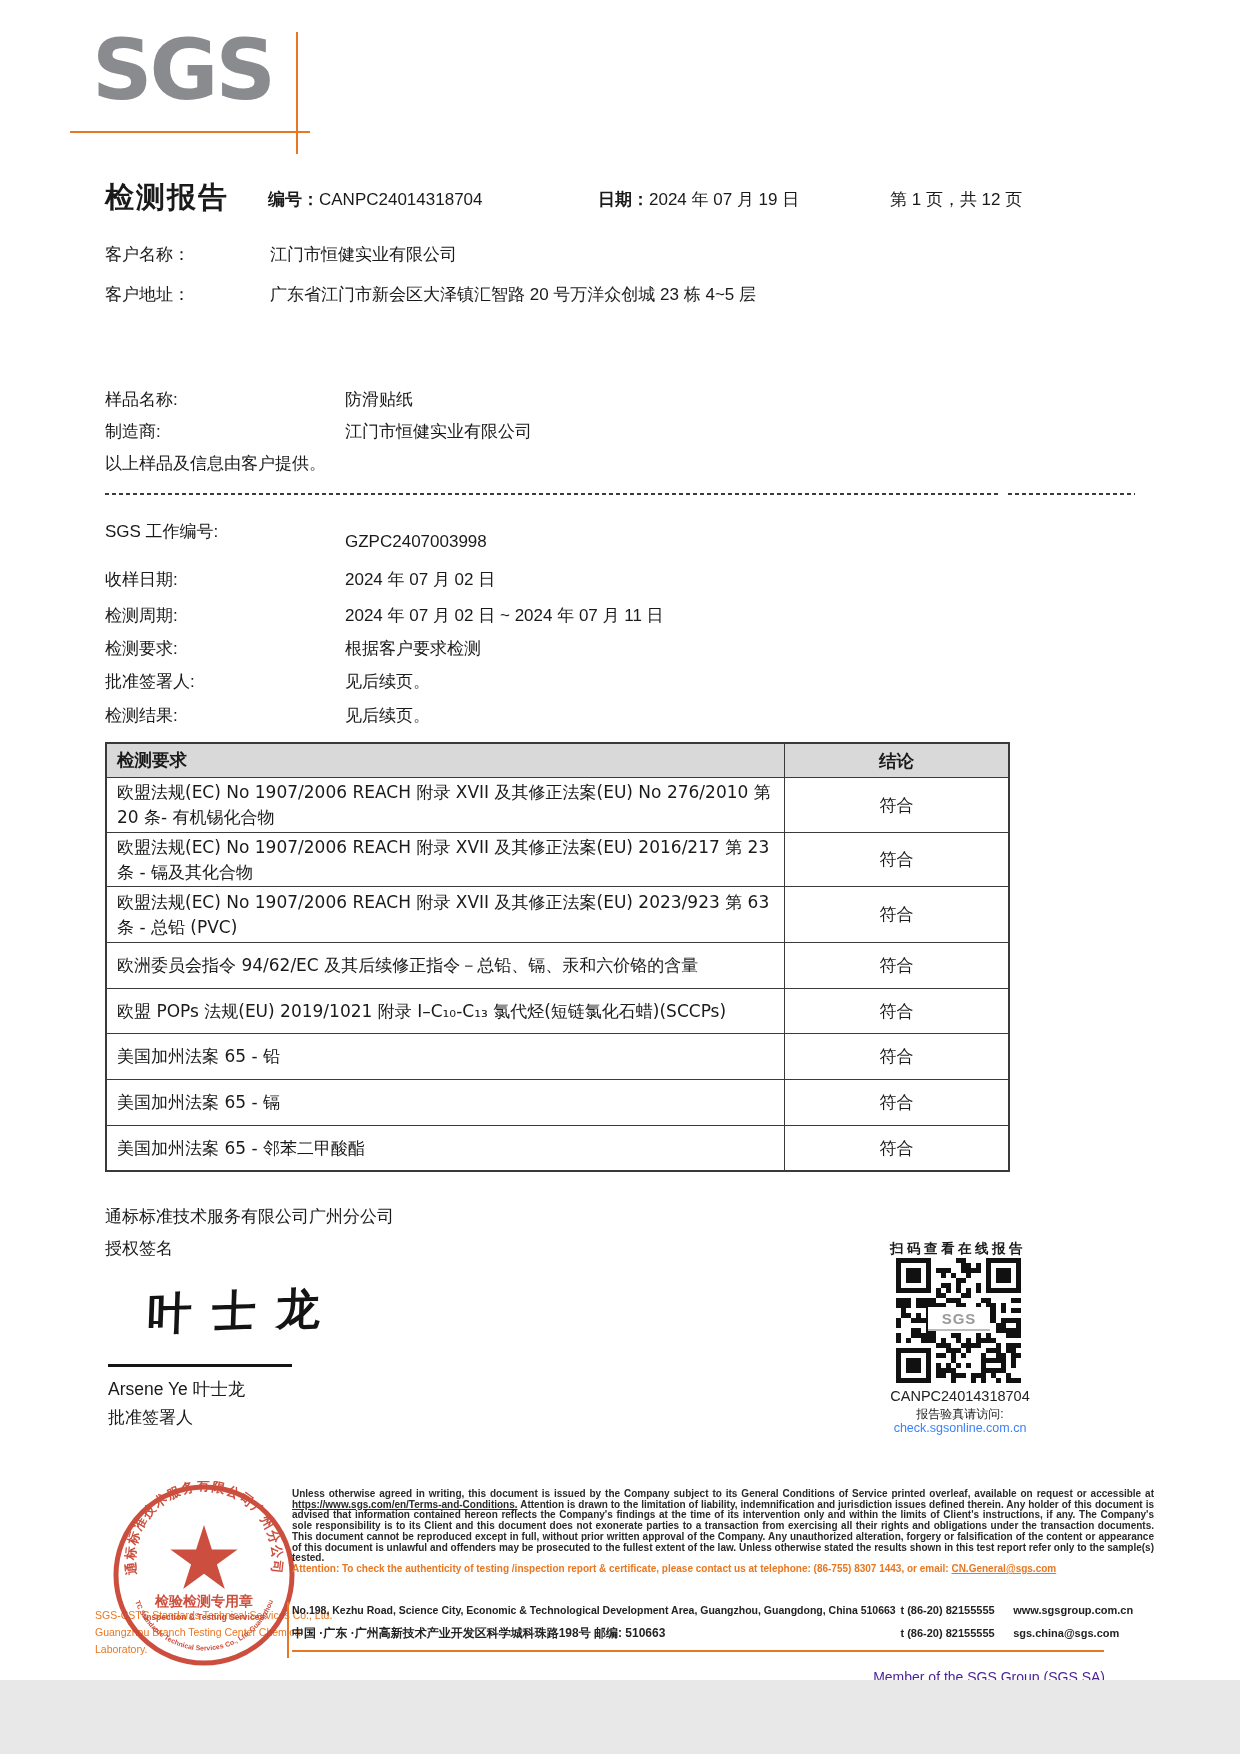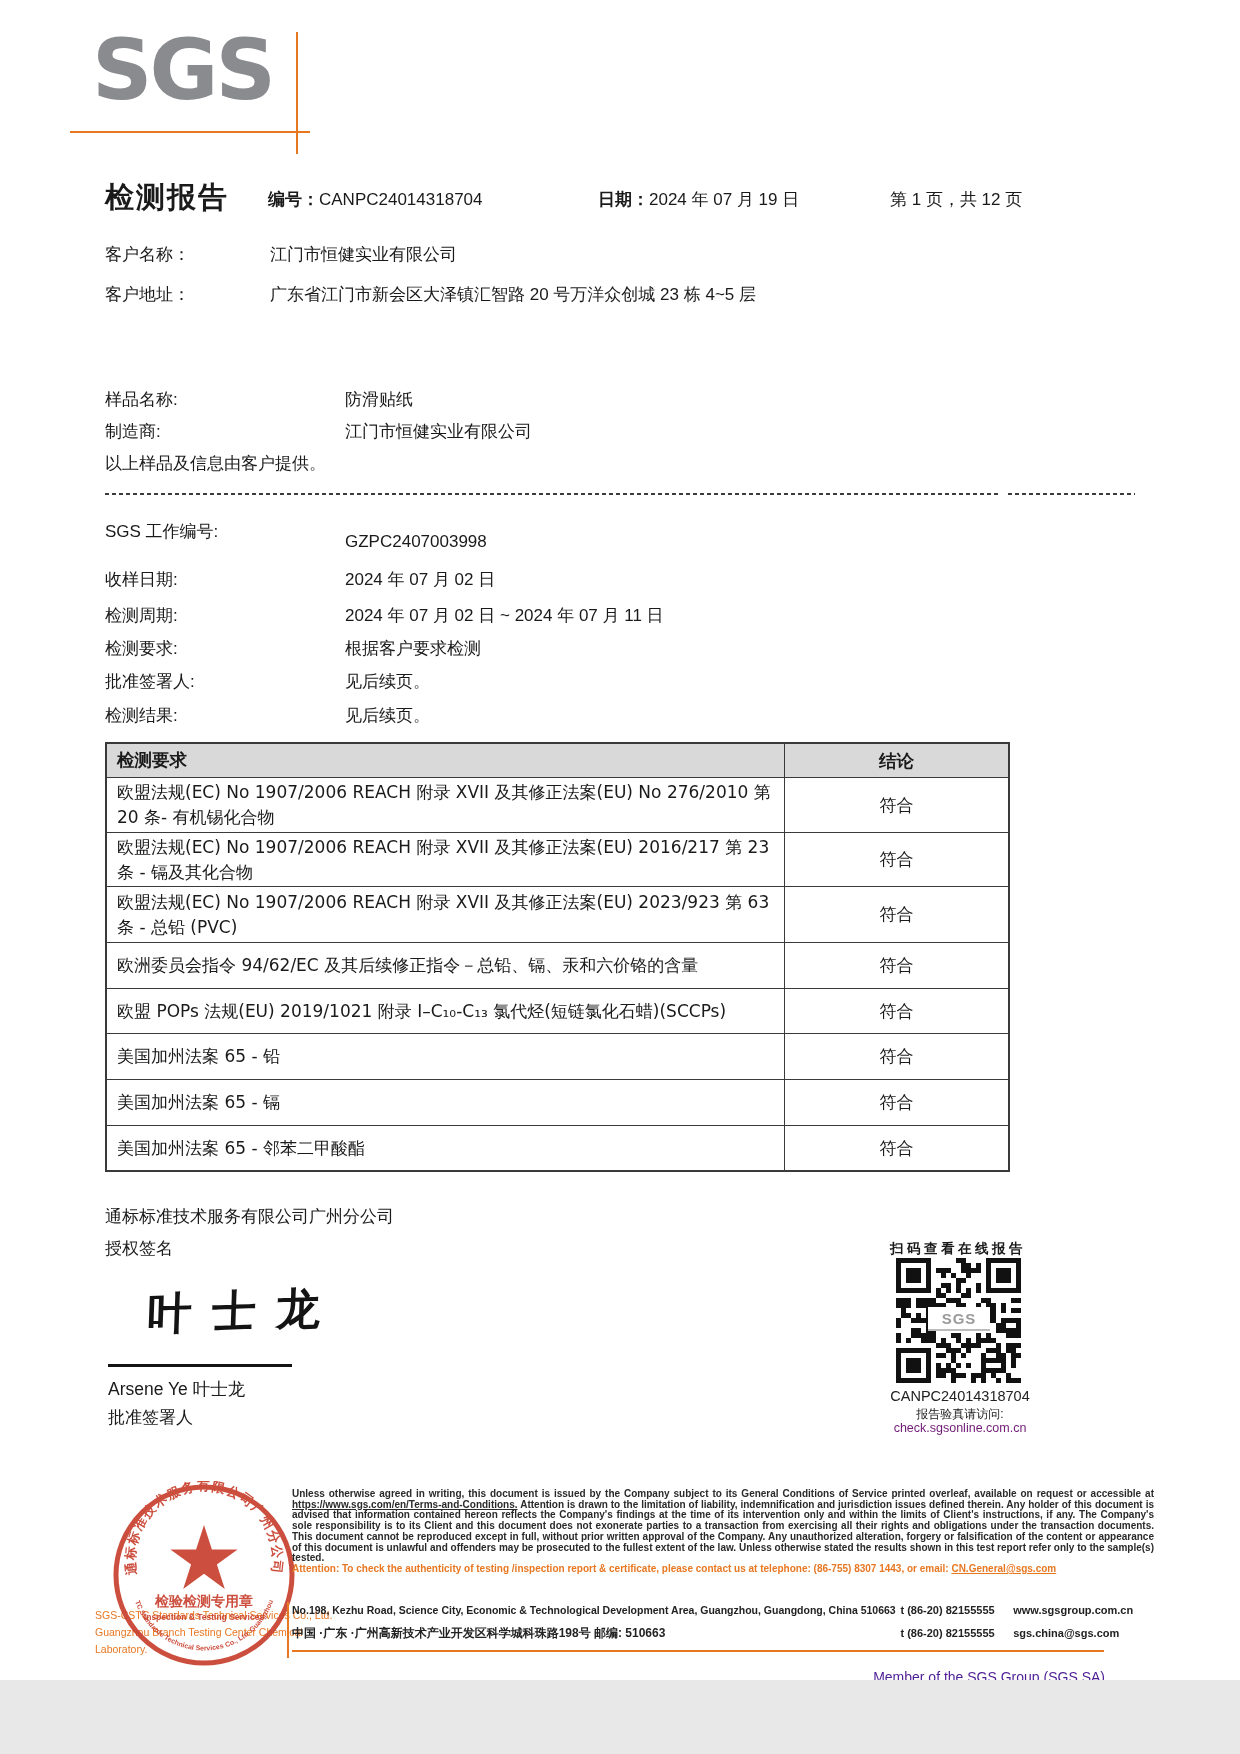--- a/index.html
+++ b/index.html
@@ -50,21 +50,21 @@
   #signer-name{left:108px;top:1377px;font-size:17.5px;}
   #signer-role{left:108px;top:1406px;font-size:17px;}
   
   #qr-label{left:890px;top:1240px;font-size:13.5px;letter-spacing:3.5px;font-weight:bold;}
   #qr-box{left:896px;top:1258px;width:125px;height:125px;}
   #qr-center{left:928px;top:1307px;width:62px;height:24px;background:#fff;display:flex;
              align-items:center;justify-content:center;font-size:15px;font-weight:bold;color:#9a9a9a;
              letter-spacing:1px;border-bottom:2px solid #bbb;box-sizing:border-box;}
   #qr-code-text{left:870px;top:1388px;width:180px;text-align:center;font-size:14.5px;color:#222;}
   #qr-verify{left:870px;top:1406px;width:180px;text-align:center;font-size:12px;color:#222;}
-  #qr-url{left:860px;top:1421px;width:200px;text-align:center;font-size:12.5px;color:#701a75;}
+  #qr-url{left:860px;top:1421px;width:200px;text-align:center;font-size:12.5px;color:#3b82f6;}
   
   .org-orange{left:95px;width:240px;font-size:10.5px;color:#e87722;line-height:17px;}
   #org1{top:1607px;}
   #org2{top:1624px;}
   #stamp{left:110px;top:1481px;width:188px;height:188px;opacity:0.92;}
   #disclaimer{left:292px;top:1489px;width:862px;font-size:10px;line-height:10.7px;
               font-weight:bold;color:#2a2a2a;text-align:justify;}
   #disclaimer a,.lnk{color:inherit;text-decoration:underline;}
   .attn{color:#e87722;}
   #addr-block{left:292px;top:1604px;width:862px;}

